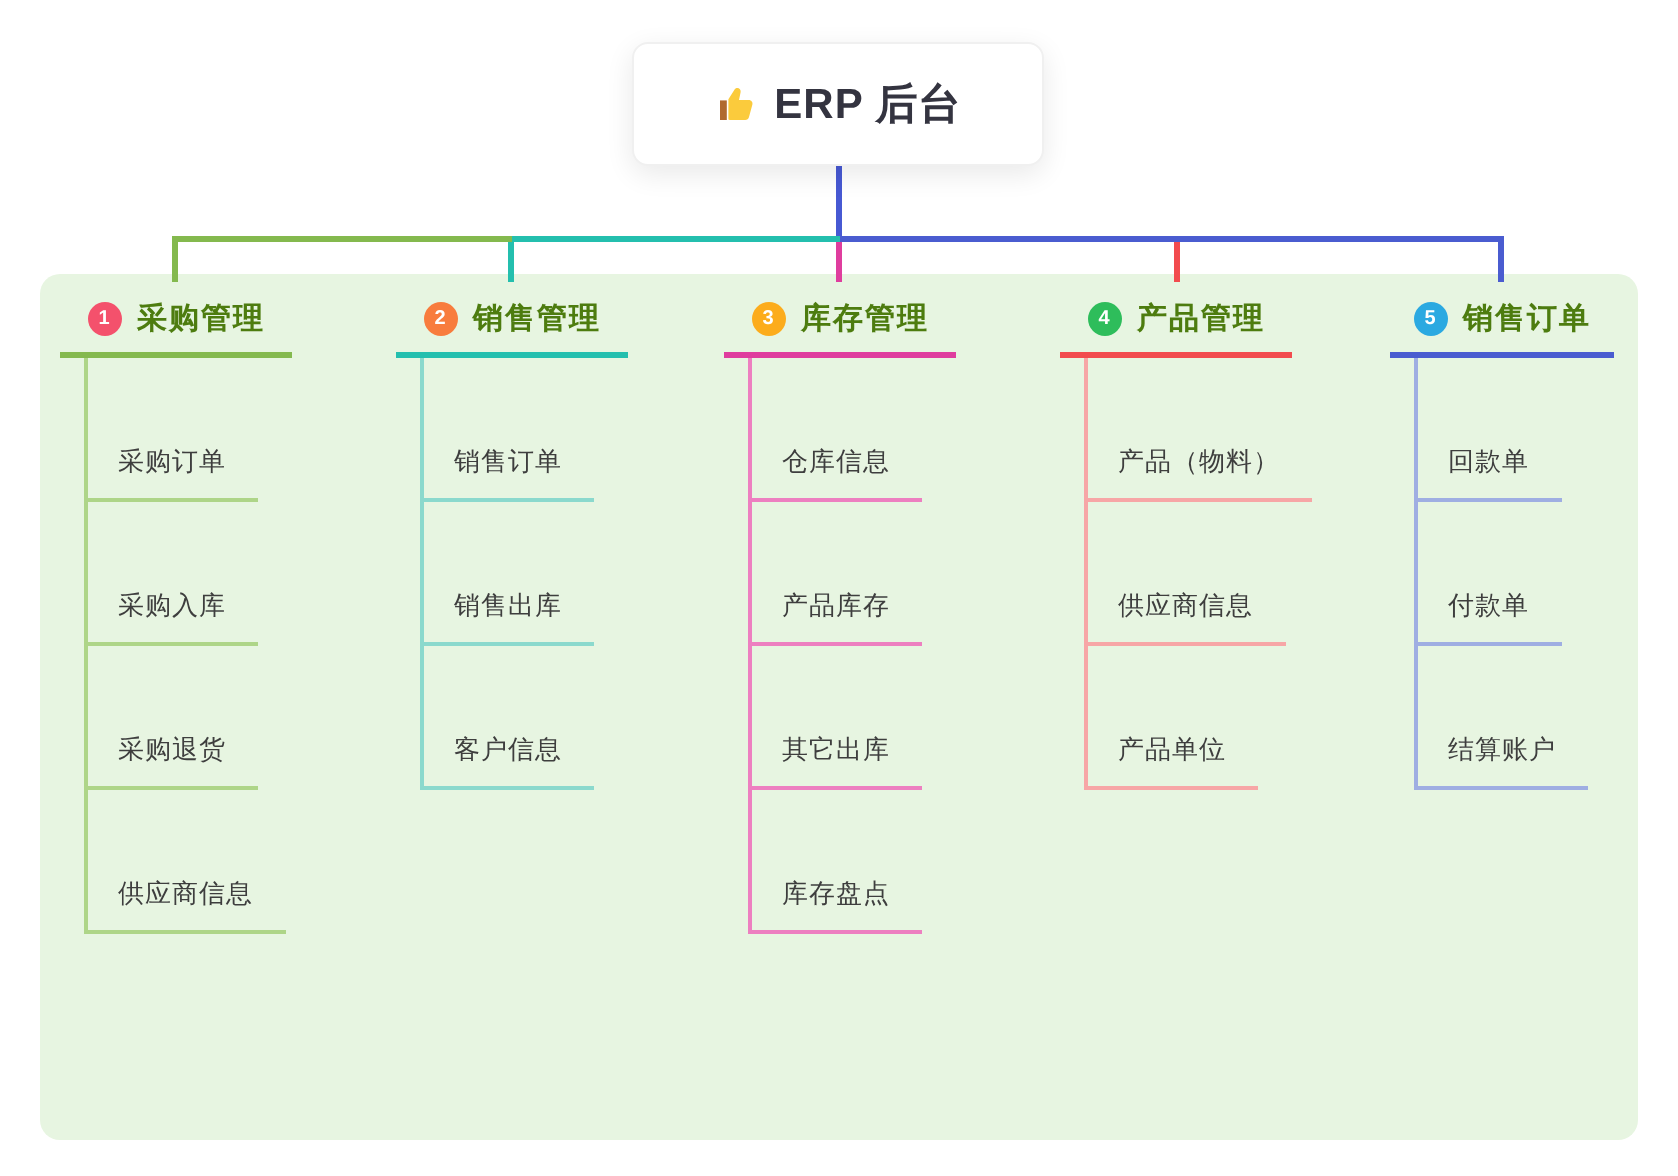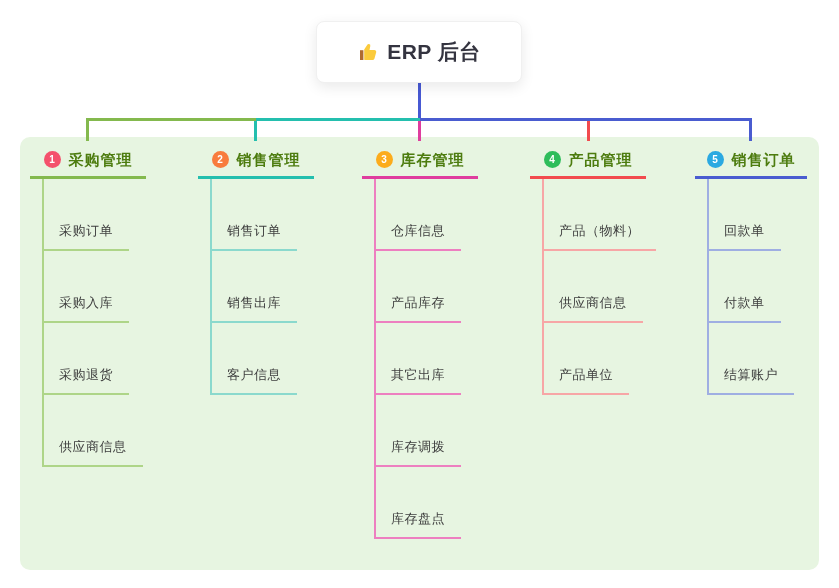--- a/index.html
+++ b/index.html
@@ -124,23 +124,20 @@
     <div class="child">
         <span>仓库信息</span>
       </div>
     <div class="child">
         <span>产品库存</span>
       </div>
     <div class="child">
         <span>其它出库</span>
       </div>
     <div class="child">
-        <span>库存调拨</span>
-      </div>
-    <div class="child">
         <span>库存盘点</span>
       </div>
   </div>
 </div>
 
 <div class="branch b4" style="--strong: #F24B4E; --pale: #F7A6A6;">
   <div class="heading">
     <span class="badge" style="background: rgb(46, 189, 91);">4</span>
     <span class="btitle">产品管理</span>
   </div>

